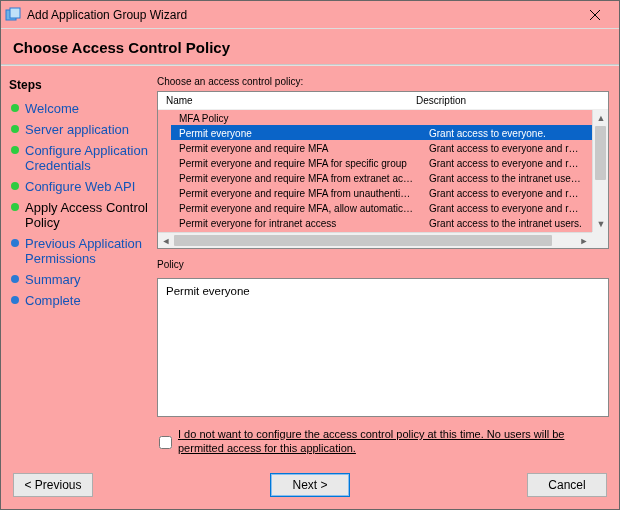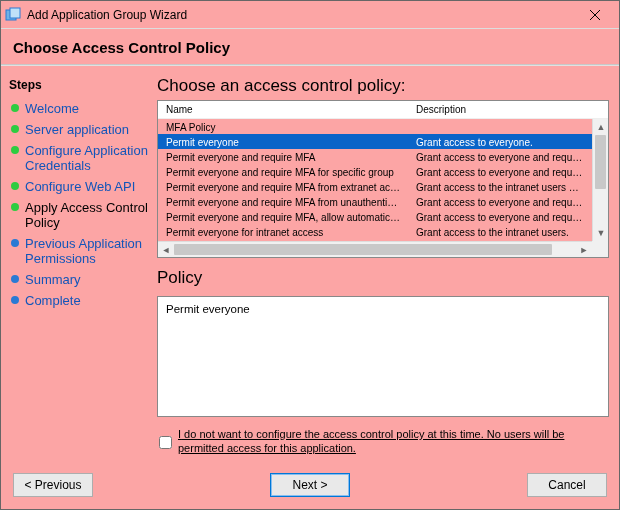--- a/index.html
+++ b/index.html
@@ -14,29 +14,29 @@
   .body { flex: 1; display: flex; overflow: hidden; }
   .steps-panel { width: 150px; padding: 4px 2px 4px 8px; overflow: hidden; }
   .steps-title { font-weight: bold; font-size: 12px; margin: 4px 0 6px; }
   .step-item { display: flex; align-items: flex-start; font-size: 13px; padding: 3px 0; cursor: default; }
   .step-bullet { width: 8px; height: 8px; border-radius: 50%; margin: 3px 6px 0 2px; flex-shrink: 0; }
   .bullet-green { background: #2ecc40; }
   .bullet-blue  { background: #2a7ad4; }
   .step-link { color: #1355b9; }
   .step-current { color: #000; }
   .main-panel { flex: 1; padding: 4px 10px 8px 6px; display: flex; flex-direction: column; }
-  .label { font-size: 17px; margin: 2px 0 4px; }
+  .label { font-size: 10px; margin: 2px 0 4px; }
   .list-box { border: 1px solid #888; height: 158px; display:flex; flex-direction:column; }
   .list-header, .list-row { display: flex; font-size: 10px; }
   .list-header { background: #fff; border-bottom: 1px solid #eee; }
   .list-header .col { padding: 3px 8px; color:#000; }
   .col-name { width: 250px; }
   .col-desc { flex: 1; }
   .list-body { flex: 1; overflow: hidden; position: relative; }
-  .list-rows { position: absolute; left:0; top:0; right:16px; }
+  .list-rows { position: absolute; left:13px; top:0; right:16px; }
   .list-row .col { padding: 1px 8px; white-space: nowrap; overflow: hidden; text-overflow: ellipsis; }
   .list-row { cursor: default; height: 15px; line-height: 15px; }
   .list-row.selected { background: #0a64c8; color: #fff; }
   .vscroll { position:absolute; right:0; top:0; bottom:16px; width:16px; background:#f0f0f0; border-left:1px solid #ddd; display:flex; flex-direction:column; }
   .vscroll .arrow, .hscroll .arrow { width:16px; height:16px; display:flex; align-items:center; justify-content:center; font-size:9px; color:#666; cursor:default;}
   .vscroll .track { flex:1; position:relative; }
   .vscroll .thumb { position:absolute; top:0; left:2px; right:2px; height:60%; background:#c8c8c8; border-radius:1px; }
   .hscroll { position:absolute; left:0; right:16px; bottom:0; height:16px; background:#f0f0f0; border-top:1px solid #ddd; display:flex; }
   .hscroll .track { flex:1; position:relative; }
   .hscroll .thumb { position:absolute; left:0; top:2px; bottom:2px; width:94%; background:#c8c8c8; border-radius:1px;}

